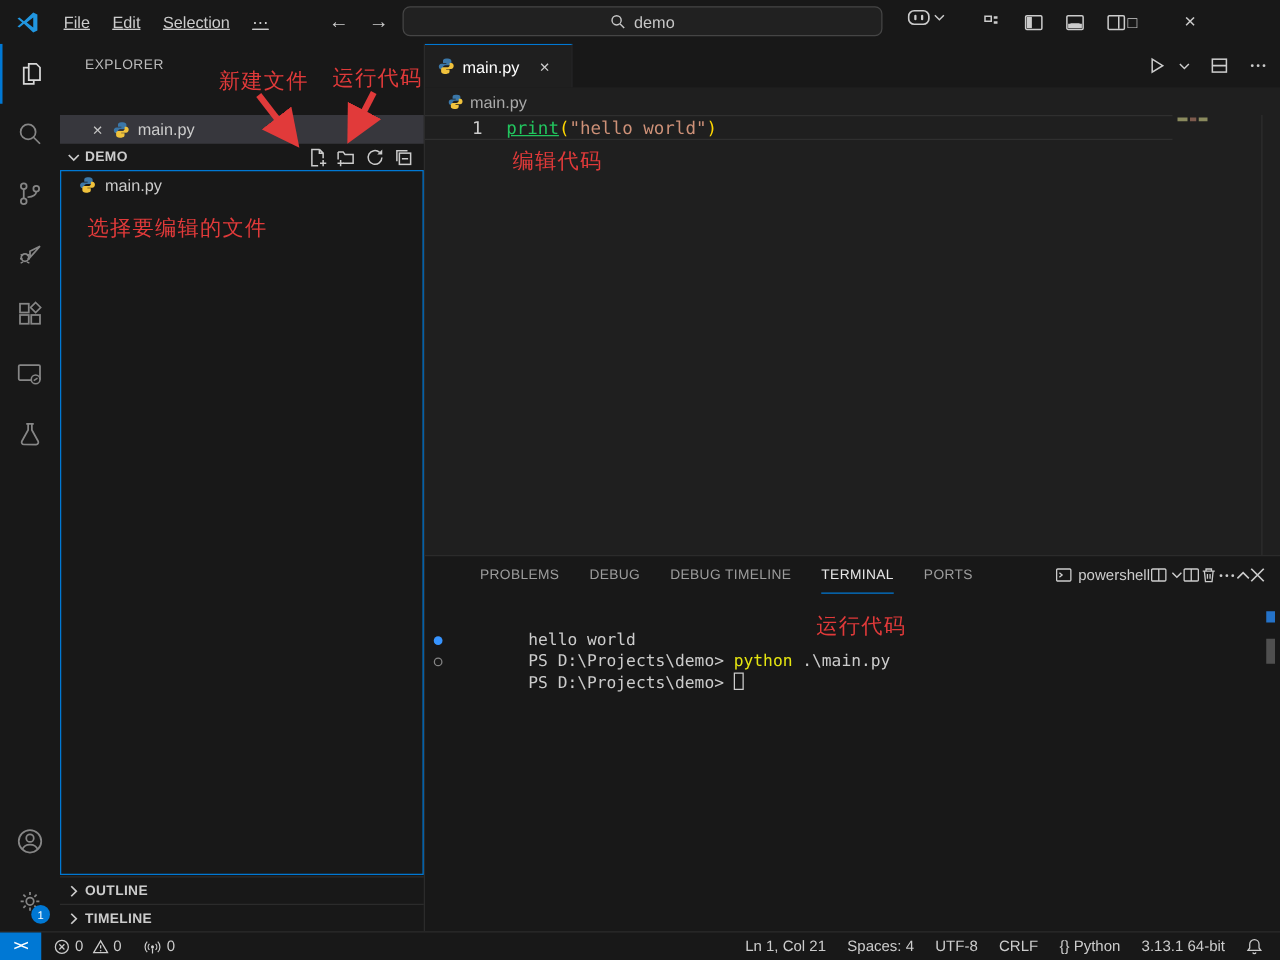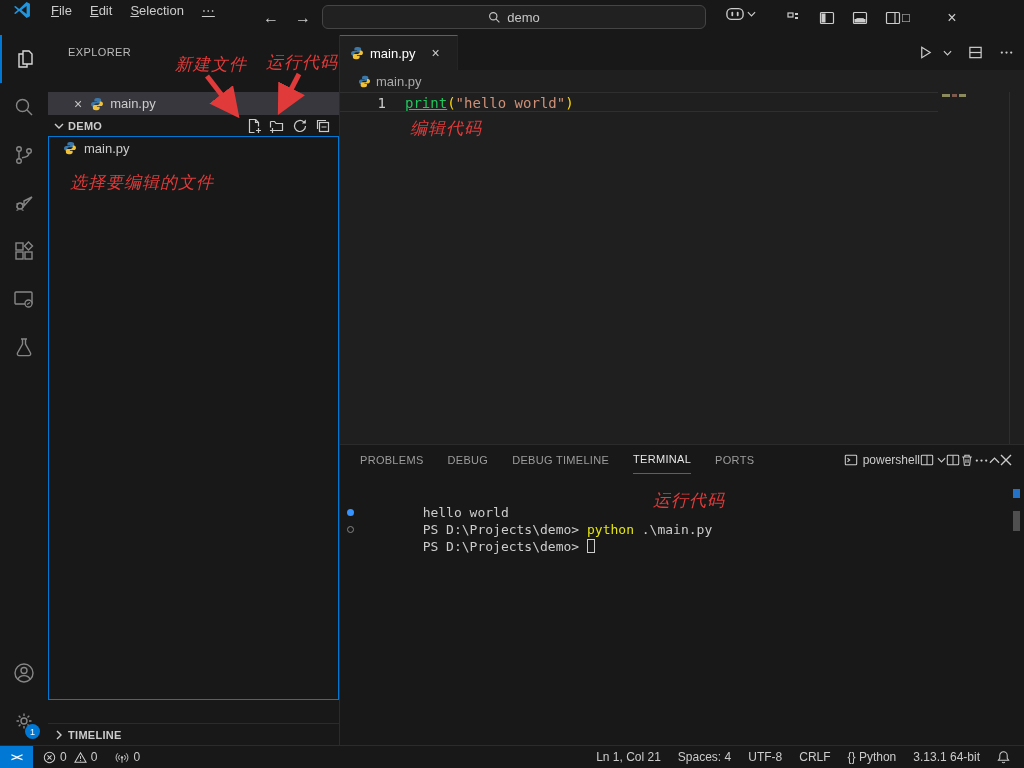--- a/index.html
+++ b/index.html
@@ -3,21 +3,21 @@
 <meta charset="utf-8">
 <style>
   * { margin:0; padding:0; box-sizing:border-box; }
   html,body { width:1024px; height:768px; overflow:hidden; background:#1f1f1f;
     font-family:"Liberation Sans", sans-serif; color:#cccccc; }
   .app { position:relative; width:1024px; height:768px; background:#181818; }
   svg { display:block; }
 
   
   .titlebar { position:absolute; left:0; top:0; width:975px; height:35px;
-    background:#181818; display:flex; align-items:flex-start; z-index:5; }
+    background:#181818; display:flex; align-items:center; z-index:5;text-decoration:underline; }
   .vscode-logo { margin-left:12px; width:20px; height:20px; }
   .menubar { display:flex; margin-left:10px; }
   .menu-item { display:block; padding:3px 9px; font-size:13px; color:#cccccc; border-radius:5px; cursor:default; }
   .menu-item::first-letter { text-decoration:underline; }
   .nav-arrows { position:absolute; left:263px; top:0; height:35px; display:flex; align-items:center; gap:16px;
     font-size:16px; color:#cccccc; }
   .cmd-center { position:absolute; left:322px; top:5px; width:384px; height:24px; background:#212121;
     border:1px solid #454545; border-radius:6px; display:flex; align-items:center; justify-content:center;
     gap:6px; font-size:13px; color:#c6c6c6; }
   .copilot { position:absolute; left:726px; top:7px; display:flex; align-items:center; gap:3px; color:#cccccc; }
@@ -72,21 +72,21 @@
   .gutter-num { display:inline-block; width:46px; text-align:right; color:#cccccc; }
   .code-text { padding-left:19px; }
   .tok-fn { color:#22c55e;text-decoration:underline; } .tok-br { color:#ffd700; } .tok-str { color:#ce9178; }
   .minimap-marks { position:absolute; left:602px; top:2px; display:flex; gap:2px; }
   .minimap-marks i { display:block; height:3px; }
   .overview-divider { position:absolute; right:14px; top:0; width:1px; height:100%; background:#2e2e2e; }
 
   
   .panel { position:absolute; left:340px; top:444px; width:684px; height:301px; background:#181818;
     border-top:1px solid #2b2b2b; }
-  .panel-header { position:absolute; left:0; top:0; width:100%; height:30px; display:flex; align-items:flex-start; }
+  .panel-header { position:absolute; left:0; top:0; width:100%; height:30px; display:flex; align-items:center;padding-left:24px; }
   .panel-tabs { display:flex; gap:24px; padding-left:20px; }
   .panel-tab { font-size:11px; letter-spacing:.3px; color:#9d9d9d; height:29px; display:flex; align-items:center; }
   .panel-tab.active { color:#e7e7e7; border-bottom:1px solid #0078d4; }
   .panel-actions { position:absolute; right:12px; top:0; height:30px; display:flex; align-items:center; color:#cccccc; }
   .shell-tab { display:flex; align-items:center; gap:5px; font-size:12px; color:#cccccc; }
   .terminal { position:absolute; left:0; top:42px; width:100%; font-family:"DejaVu Sans Mono", monospace;
     font-size:13px; color:#cccccc; }
   .t-line { position:relative; height:17px; line-height:17px; padding-left:20px; white-space:pre; }
   .t-dot { position:absolute; left:7px; top:5px; width:7px; height:7px; border-radius:50%; }
   .t-dot.filled { background:#3794ff; }
@@ -99,21 +99,21 @@
   
   .statusbar { position:absolute; left:0; bottom:0; width:1024px; height:23px; background:#181818;
     border-top:1px solid #2b2b2b; display:flex; align-items:center; font-size:12px; color:#cccccc; z-index:6; }
   .remote-btn { width:33px; height:23px; background:#0078d4; color:#ffffff; display:flex; align-items:center;
     justify-content:center; font-size:11px; font-weight:bold; letter-spacing:-1px; }
   .sb-group { display:flex; align-items:center; gap:4px; margin-left:10px; }
   .sb-right { margin-left:auto; display:flex; align-items:center; gap:17px; padding-right:14px; }
   .sb-item { display:flex; align-items:center; gap:4px; }
 
   
-  .overlay { position:absolute; left:0; top:0; width:1024px; height:768px; z-index:50; pointer-events:none;font-style:italic; }
+  .overlay { position:absolute; left:0; top:0; width:1024px; height:768px; z-index:50; pointer-events:none; }
   .ann { position:absolute; color:#e13a3a; font-size:17px; letter-spacing:1px; white-space:nowrap; }
 </style>
 </head>
 <body>
 
 <div class="app">
 
   <div class="titlebar">
     <svg class="vscode-logo" viewBox="0 0 24 24">
       <path fill="#2196e0" d="M17.5 2.5L8.6 10.7 4.2 7.3 2.4 8.2l4.5 3.8-4.5 3.8 1.8.9 4.4-3.4 8.9 8.2 4-1.9V4.4l-4-1.9zm0 4.7v9.6L11.3 12l6.2-4.8z"></path>
@@ -280,20 +280,26 @@
       <div class="tree-row">
         <svg width="14" height="14" viewBox="0 0 16 16" style="margin-right:7px">
           <path fill="#3b77a8" d="M7.9 1C6 1 5 1.9 5 3.1V5h3.1v.6H3.6C2.1 5.6 1.2 6.9 1.2 8.3c0 1.4.8 2.7 2.3 2.7h1.4V9.2C4.9 8 6 7 7.2 7h3.7c1 0 1.8-.9 1.8-1.9V3.1C12.7 1.9 11.3 1 9.4 1H7.9z"></path>
           <path fill="#f0c23c" d="M8.1 15c1.9 0 2.9-.9 2.9-2.1V11H7.9v-.6h4.5c1.5 0 2.4-1.3 2.4-2.7 0-1.4-.8-2.7-2.3-2.7h-1.4v1.8c0 1.2-1.1 2.2-2.3 2.2H5.1c-1 0-1.8.9-1.8 1.9v1.9c0 1.3 1.4 2.2 3.3 2.2h1.5z"></path>
         </svg>
         <span>main.py</span>
       </div>
     </div>
 
     <div class="bottom-sections">
+      <div class="bottom-row">
+        <svg class="chev" width="10" height="10" viewBox="0 0 10 10">
+          <polyline points="3,1 7,5 3,9" fill="none" stroke="#cccccc" stroke-width="1.4"></polyline>
+        </svg>
+        <span>OUTLINE</span>
+      </div>
       <div class="bottom-row">
         <svg class="chev" width="10" height="10" viewBox="0 0 10 10">
           <polyline points="3,1 7,5 3,9" fill="none" stroke="#cccccc" stroke-width="1.4"></polyline>
         </svg>
         <span>TIMELINE</span>
       </div>
     </div>
   </div>
 
   <div class="editor-col">

